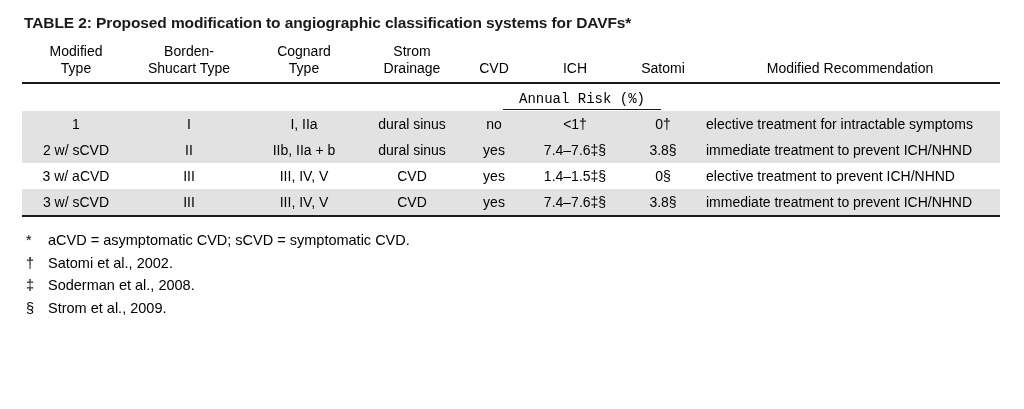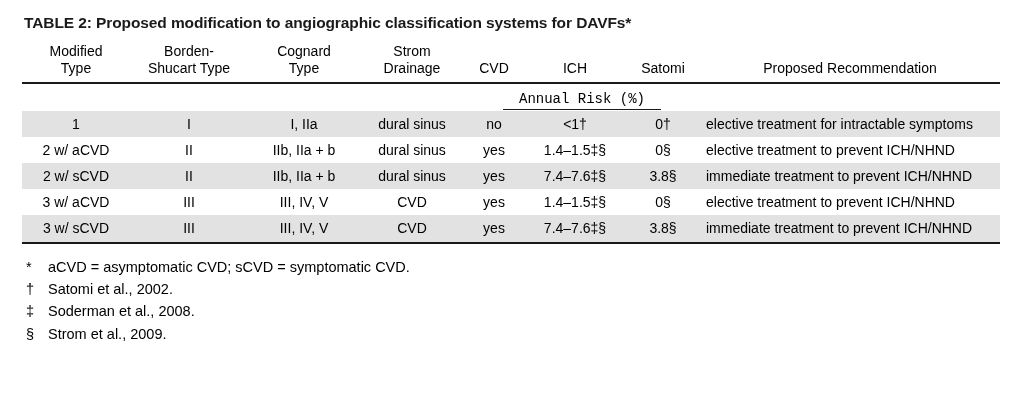--- a/index.html
+++ b/index.html
@@ -155,45 +155,35 @@
         <th>
           <span>CVD</span>
         </th>
         <th>
           <span>ICH</span>
         </th>
         <th>
           <span>Satomi</span>
         </th>
         <th>
-          <span>Proposed  Recommendation</span>
+          <span>Modified  Recommendation</span>
         </th>
       </tr>
     </thead>
     <tbody>
       <tr class="shaded">
         <td>1</td>
         <td>I</td>
         <td>I, IIa</td>
         <td>dural sinus</td>
         <td>no</td>
         <td>&lt;1†</td>
         <td>0†</td>
         <td class="rec">elective treatment for intractable symptoms</td>
       </tr>
-      <tr>
-        <td>2 w/ aCVD</td>
-        <td>II</td>
-        <td>IIb, IIa + b</td>
-        <td>dural sinus</td>
-        <td>yes</td>
-        <td>1.4–1.5‡§</td>
-        <td>0§</td>
-        <td class="rec">elective treatment to prevent ICH/NHND</td>
-      </tr>
       <tr class="shaded">
         <td>2 w/ sCVD</td>
         <td>II</td>
         <td>IIb, IIa + b</td>
         <td>dural sinus</td>
         <td>yes</td>
         <td>7.4–7.6‡§</td>
         <td>3.8§</td>
         <td class="rec">immediate treatment to prevent ICH/NHND</td>
       </tr>

